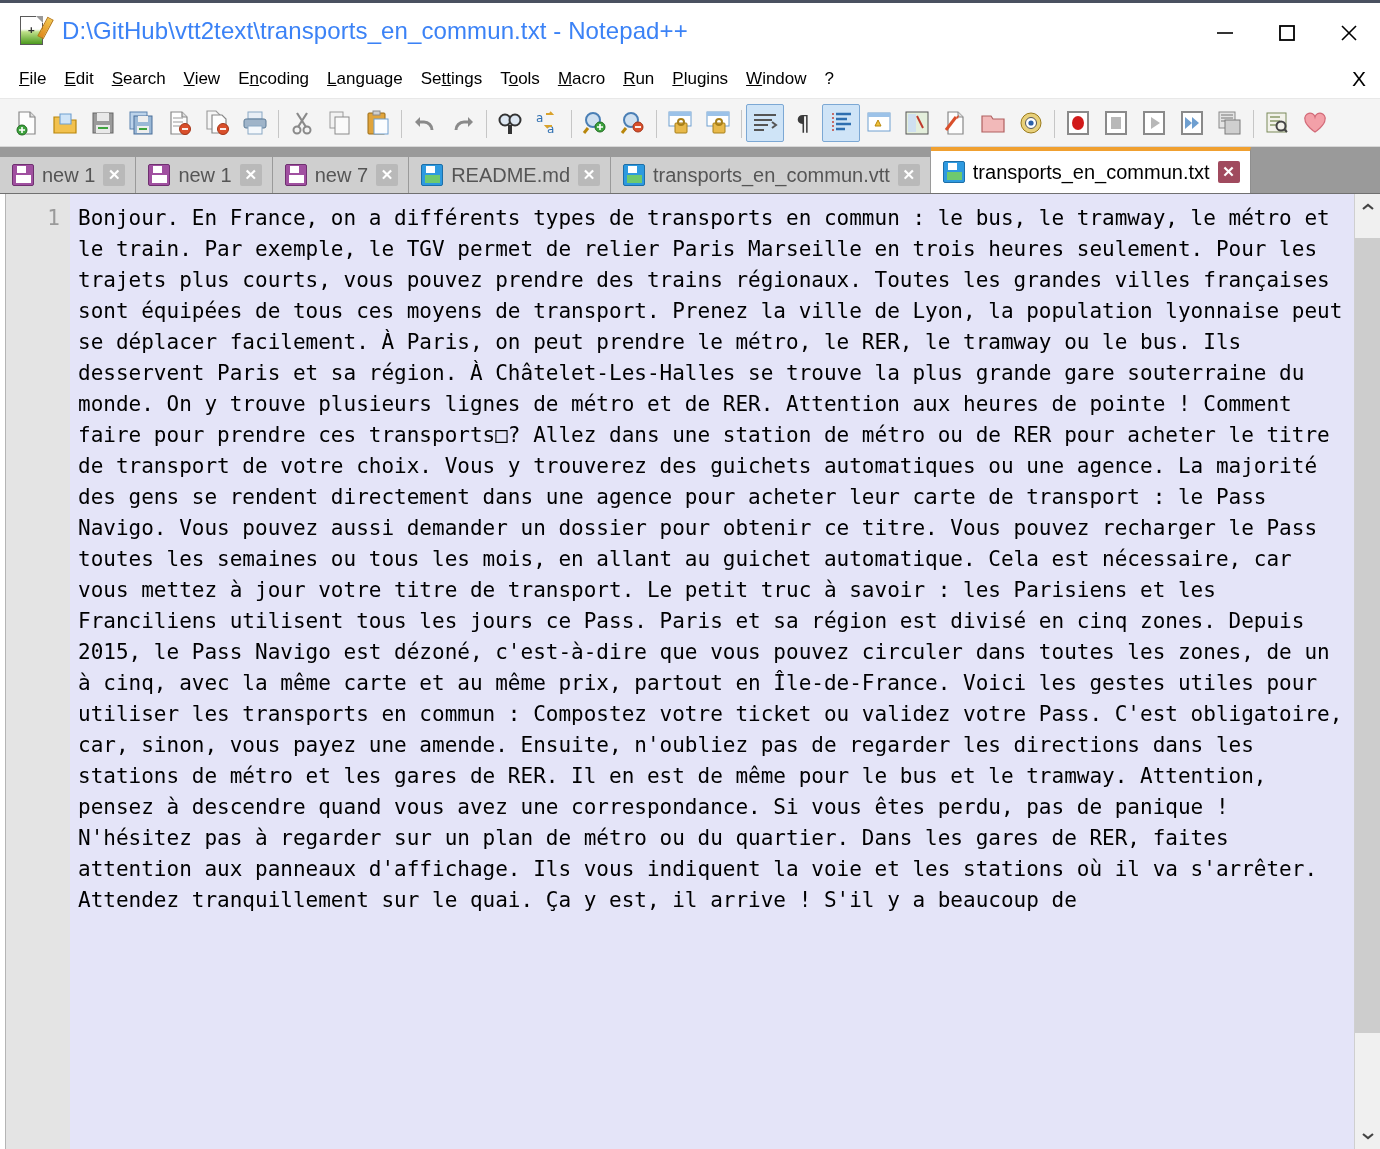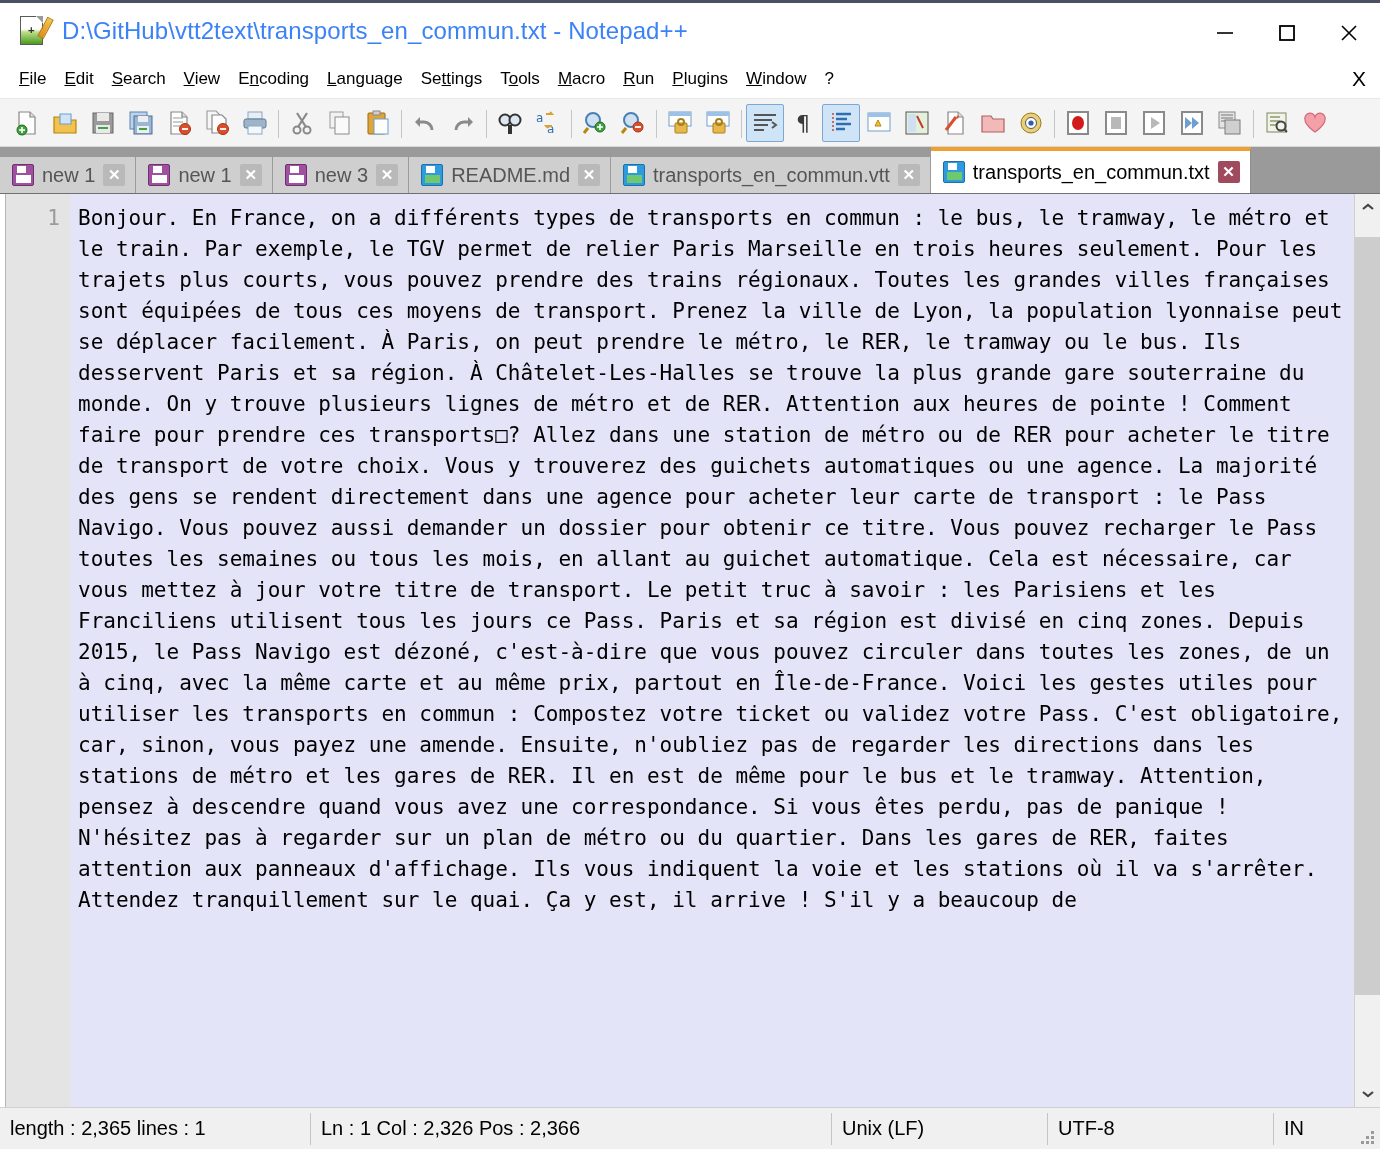--- a/index.html
+++ b/index.html
@@ -434,21 +434,21 @@
       <span>new 1</span>
       <span class="tab-close">✕</span>
     </div>
     <div class="tab">
       <span class="disk disk-purple"></span>
       <span>new 1</span>
       <span class="tab-close">✕</span>
     </div>
     <div class="tab">
       <span class="disk disk-purple"></span>
-      <span>new 3</span>
+      <span>new 7</span>
       <span class="tab-close">✕</span>
     </div>
     <div class="tab">
       <span class="disk disk-blue"></span>
       <span>README.md</span>
       <span class="tab-close">✕</span>
     </div>
     <div class="tab">
       <span class="disk disk-blue"></span>
       <span>transports_en_commun.vtt</span>
@@ -478,33 +478,14 @@
         <div class="vs-thumb"></div>
       </div>
       <div class="vs-arrow">
         <svg width="14" height="10" viewBox="0 0 14 10">
             <path d="M2 3l5 4 5-4" fill="none" stroke="#444" stroke-width="2.2"></path>
           </svg>
       </div>
     </div>
   </div>
 
-  <div class="statusbar">
-    <div class="sb-cell" style="width:310px">length : 2,365    lines : 1</div>
-    <div class="sb-sep"></div>
-    <div class="sb-cell" style="width:520px">Ln : 1    Col : 2,326    Pos : 2,366</div>
-    <div class="sb-sep"></div>
-    <div class="sb-cell" style="width:215px">Unix (LF)</div>
-    <div class="sb-sep"></div>
-    <div class="sb-cell" style="width:225px">UTF-8</div>
-    <div class="sb-sep"></div>
-    <div class="sb-cell">IN</div>
-    <div class="sb-grip">
-      <i style="left:10px;top:0"></i>
-      <i style="left:5px;top:5px"></i>
-        <i style="left:10px;top:5px"></i>
-      <i style="left:0;top:10px"></i>
-        <i style="left:5px;top:10px"></i>
-        <i style="left:10px;top:10px"></i>
-    </div>
-  </div>
 
 </div>
 
 </body></html>

